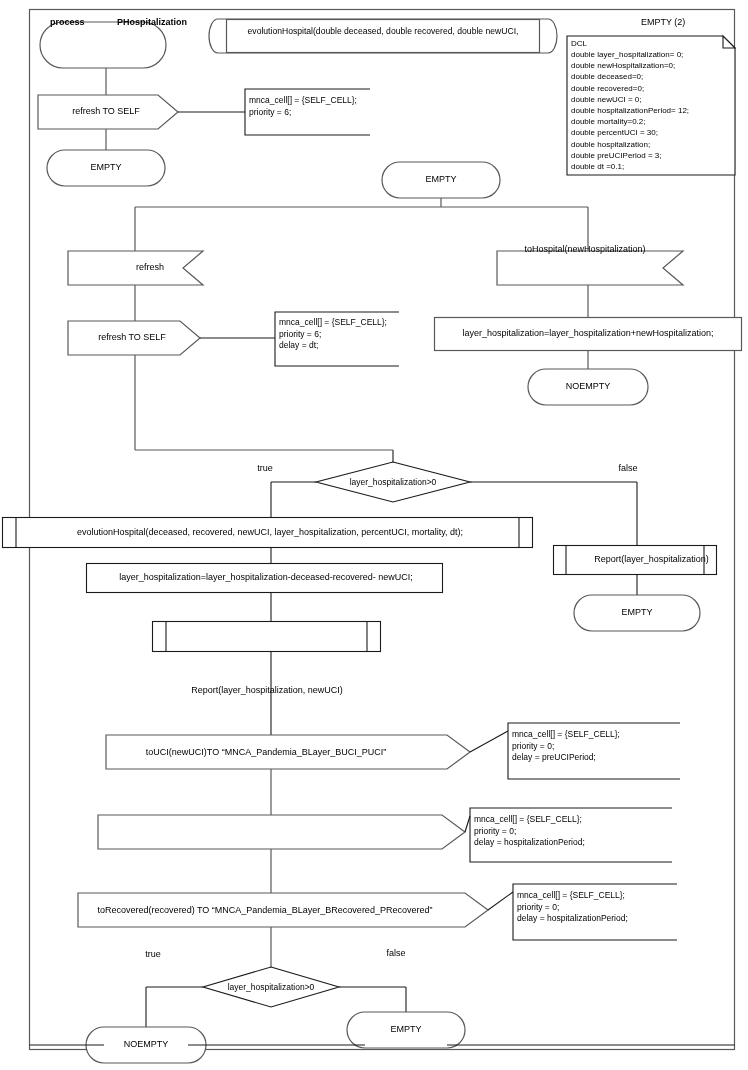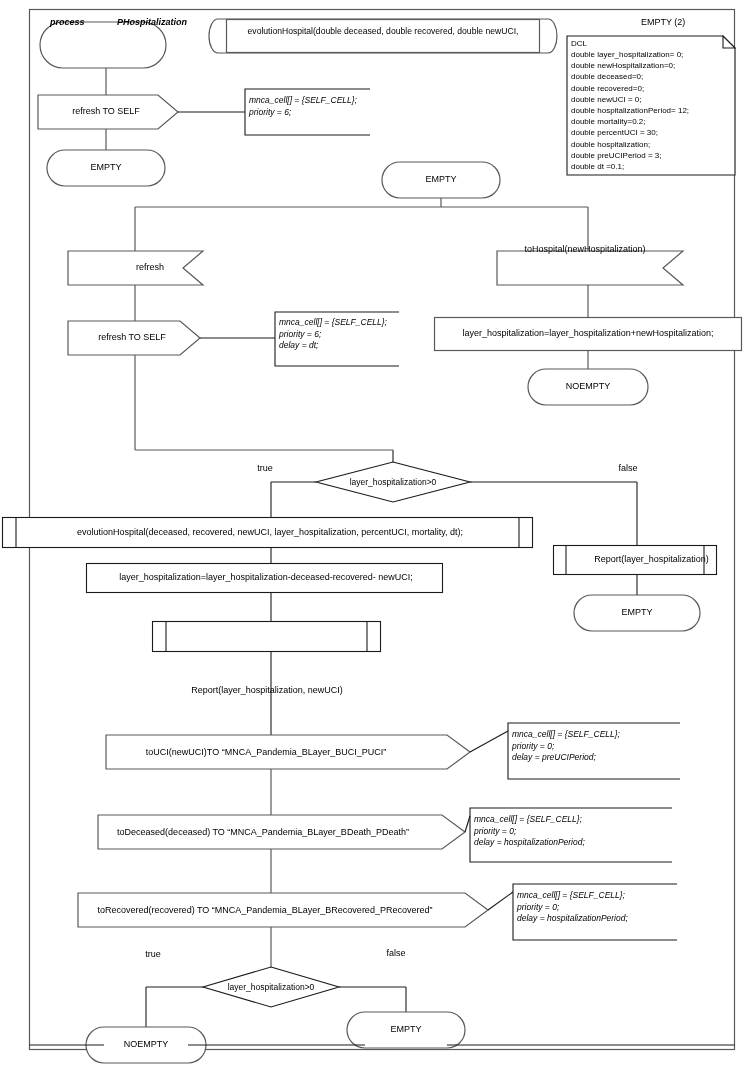--- a/index.html
+++ b/index.html
@@ -28,29 +28,28 @@
   .lbl {
     position: absolute;
     font-family: "Liberation Sans", sans-serif;
     font-size: 9px;
     color: #000000;
     white-space: nowrap;
     line-height: 11px;
     letter-spacing: 0px;
   }
   .lbl.c { transform: translateX(-50%); text-align: center; }
-  .lbl.bold { font-weight: bold; font-style: italic; }
+  .lbl.bold { font-weight: bold; }
   .note-text {
     position: absolute;
     font-family: "Liberation Sans", sans-serif;
     font-size: 8.5px;
     line-height: 11.5px;
     color: #000000;
     white-space: pre;
-    font-style: italic;
   }
   .dcl-text {
     position: absolute;
     font-family: "Liberation Sans", sans-serif;
     font-size: 8px;
     line-height: 11.2px;
     color: #000000;
     white-space: pre;
   }
   .sig-text {
@@ -234,21 +233,20 @@
   <div class="lbl c" style="left:267px; top:666px;margin-top:19px;">Report(layer_hospitalization, newUCI)</div>
 
   <div class="lbl c" style="left:635px; top:554px;padding-left:33px;">Report(layer_hospitalization)</div>
   <div class="lbl c" style="left:637px; top:607px;">EMPTY</div>
 
   <div class="lbl c" style="left:266px; top:747px;">toUCI(newUCI)TO “MNCA_Pandemia_BLayer_BUCI_PUCI”</div>
   <div class="note-text" style="left:512px; top:729px;">mnca_cell[] = {SELF_CELL};
 priority = 0;
 delay = preUCIPeriod;</div>
 
-  <div class="lbl c" style="left:263px; top:827px;">toDeceased(deceased) TO “MNCA_Pandemia_BLayer_BDeath_PDeath”</div>
   <div class="note-text" style="left:474px; top:814px;">mnca_cell[] = {SELF_CELL};
 priority = 0;
 delay = hospitalizationPeriod;</div>
 
   <div class="lbl c" style="left:265px; top:905px;">toRecovered(recovered) TO “MNCA_Pandemia_BLayer_BRecovered_PRecovered”</div>
   <div class="note-text" style="left:517px; top:890px;">mnca_cell[] = {SELF_CELL};
 priority = 0;
 delay = hospitalizationPeriod;</div>
 
   <div class="lbl c" style="left:271px; top:982px; font-size:8.5px;">layer_hospitalization&gt;0</div>

